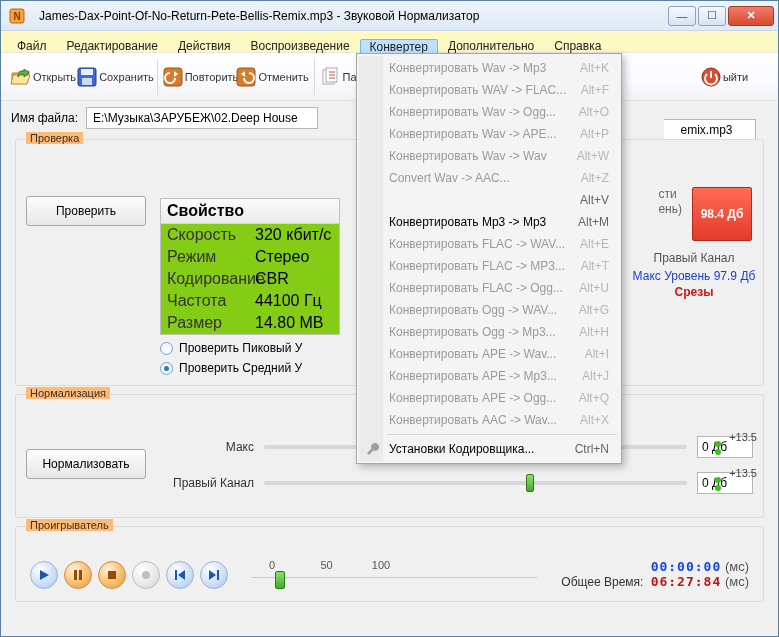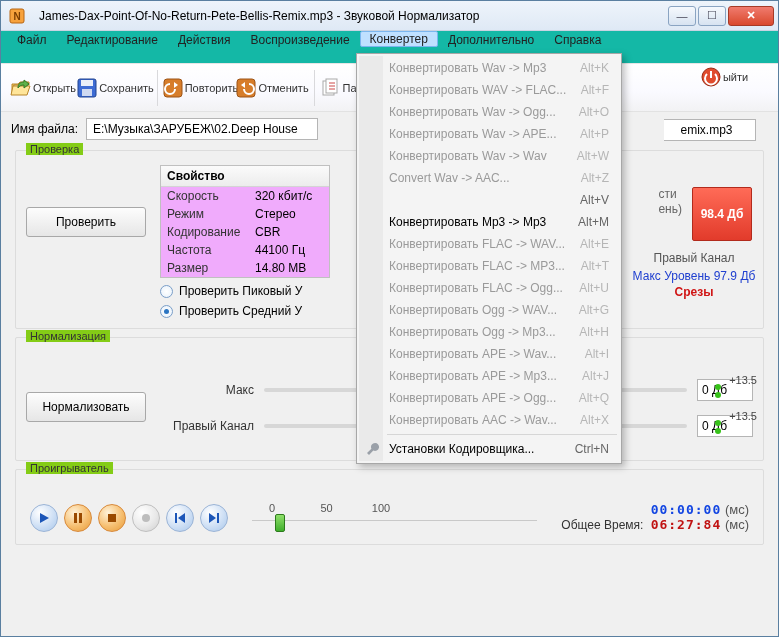--- a/index.html
+++ b/index.html
@@ -7,38 +7,38 @@
   .window { width: 779px; height: 637px; border: 1px solid #5a7fa0; background: #f0f0f0; position: relative; overflow: hidden; }
   
   .titlebar { height: 30px; background: linear-gradient(#eef4fb,#dfe9f5); display:flex; align-items:center; padding:0 4px 0 8px; border-bottom:1px solid #c8d4e2;}
   .titlebar .icon { width:16px; height:16px; margin-right:6px; display:flex; align-items:center; justify-content:center;}
   .titlebar .title { font-size:12px; color:#000; flex:1; white-space:nowrap; overflow:hidden;margin-left:8px;}
   .winbtns { display:flex; gap:0; }
   .winbtn { width:28px; height:20px; border:1px solid #8aa4c2; border-radius:3px; margin-left:2px; background:linear-gradient(#f6f9fd,#d7e3f1); display:flex; align-items:center; justify-content:center; font-size:11px; color:#445;}
   .winbtn.close { width:46px; background:linear-gradient(#f07b6e,#d9492d); border-color:#a63a26; color:#fff; font-weight:bold;}
   .winbtn.max { background:linear-gradient(#f6f9fd,#d7e3f1);}
   
-  .menubar { height:22px; background:#14b8a6; display:flex; align-items:flex-end; padding:16px 6px; border-bottom:1px solid #e6e6e6;}
+  .menubar { height:22px; background:#fef9c3; display:flex; align-items:flex-start; padding:8px 6px; border-bottom:1px solid #e6e6e6;}
   .menuitem { padding:0 10px; font-size:12px; color:#222; display:flex; align-items:center; cursor:default;}
   .menuitem.active { background:#bfe0ff; border:1px solid #7bb6ef; border-radius:2px; padding:0 9px;}
   
   .toolbar { height:48px; background:linear-gradient(#ffffff 0,#fafaff 60%,#f2f2f4 100%); display:flex; align-items:center; padding:0 6px; border-bottom:1px solid #e2e2e2; gap:0;}
   .tbtn { width:72px; height:44px; display:flex; flex-direction:row; align-items:center; justify-content:center; font-size:11px; color:#333; gap:1px;}
   .tbtn .ticon { width:22px; height:22px; display:flex; align-items:center; justify-content:center;}
   .tsep { width:1px; height:36px; background:#d9d9dc; margin:0 6px;}
   
   .fnrow { display:flex; align-items:center; gap:8px; padding:6px 10px; font-size:12px;}
   .fnrow input { flex:1; height:22px; border:1px solid #b5b5b5; padding:0 6px; font-size:12px; background:#fff;}
   
   .group { margin:4px 14px 8px 14px; border:1px solid #dcdcdc; border-radius:2px; position:relative; padding:14px 10px 10px 10px; background:#f0f0f0;}
-  .group > .glabel { position:absolute; top:-8px; left:10px; background:#84cc16; padding:0 4px; font-size:11px; color:#333;}
+  .group > .glabel { position:absolute; top:-8px; left:10px; background:#fdba74; padding:0 4px; font-size:11px; color:#333;}
   
   .checkgrid { display:flex; gap:14px; align-items:flex-start;}
   .btn { min-width:120px; height:30px; border:1px solid #a8a8a8; border-radius:3px; background:linear-gradient(#fdfdfd,#e6e6e6); font-size:12px; display:flex; align-items:center; justify-content:center;}
-  .proptable { border:1px solid #c0c0c0; background:#f0abfc; font-size:12px; min-width:170px;}
+  .proptable { border:1px solid #c0c0c0; background:#84cc16; font-size:16px; min-width:170px;margin-top:44px;}
   .proptable .hdr { background:linear-gradient(#fbfbfb,#ececec); padding:3px 6px; font-weight:bold; border-bottom:1px solid #d4d4d4;}
   .proptable .row { display:flex; }
   .proptable .row div { padding:2px 8px 2px 6px;}
   .proptable .row .k { width:88px; color:#333;}
   .radios { font-size:12px; display:flex; flex-direction:column; gap:6px; margin-top:6px;}
   .radio { display:flex; align-items:center; gap:6px;}
   .rdot { width:13px; height:13px; border:1px solid #7a9ec8; border-radius:50%; background:radial-gradient(#fff,#e6f0fa); position:relative;}
   .rdot.sel::after { content:""; position:absolute; inset:3px; border-radius:50%; background:#2b75c2;}
   
   .righttile { position:absolute; right:26px; top:186px; width:60px; height:54px; background:linear-gradient(#ff6b57,#e23b2b); border:1px solid #b22a1c; color:#fff; font-size:12px; font-weight:bold; display:flex; align-items:center; justify-content:center; border-radius:2px;}

